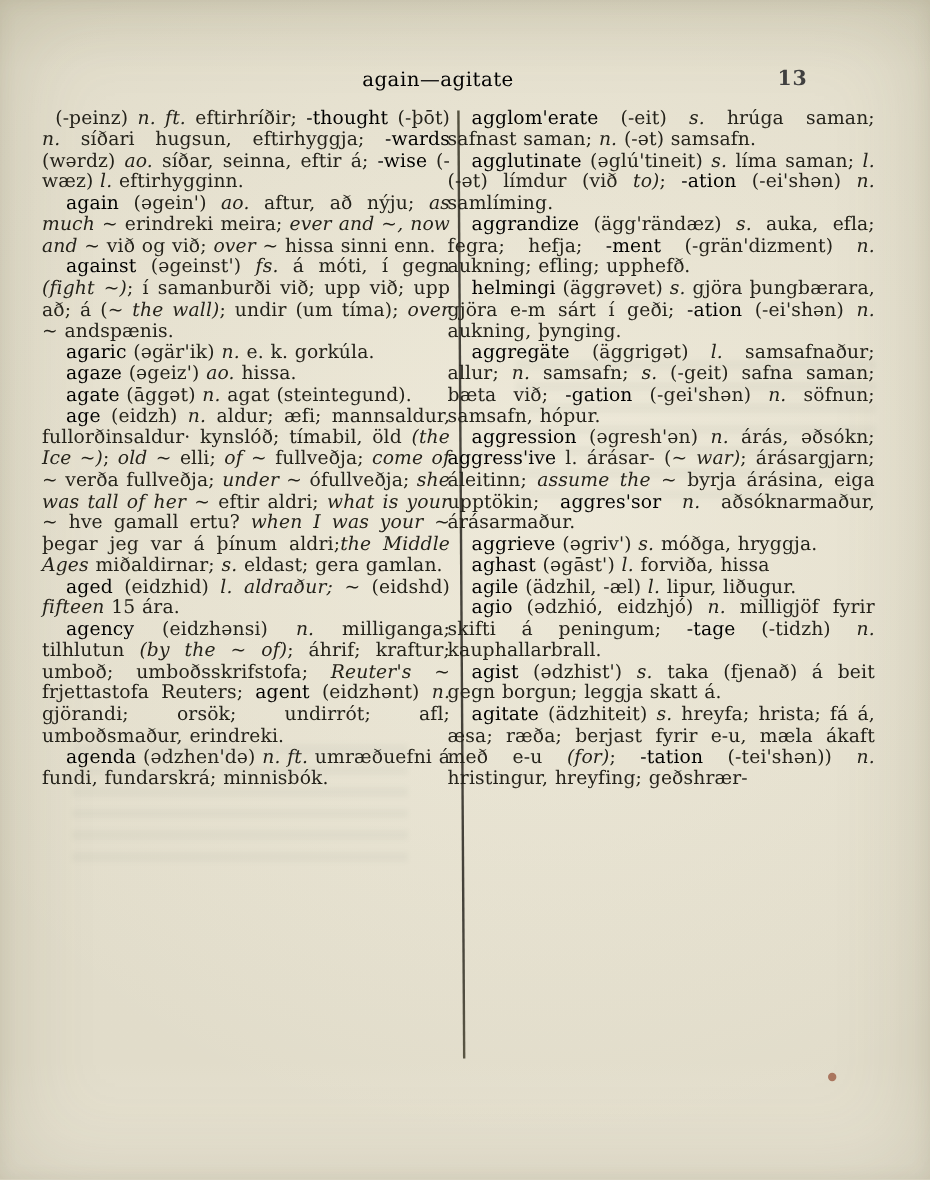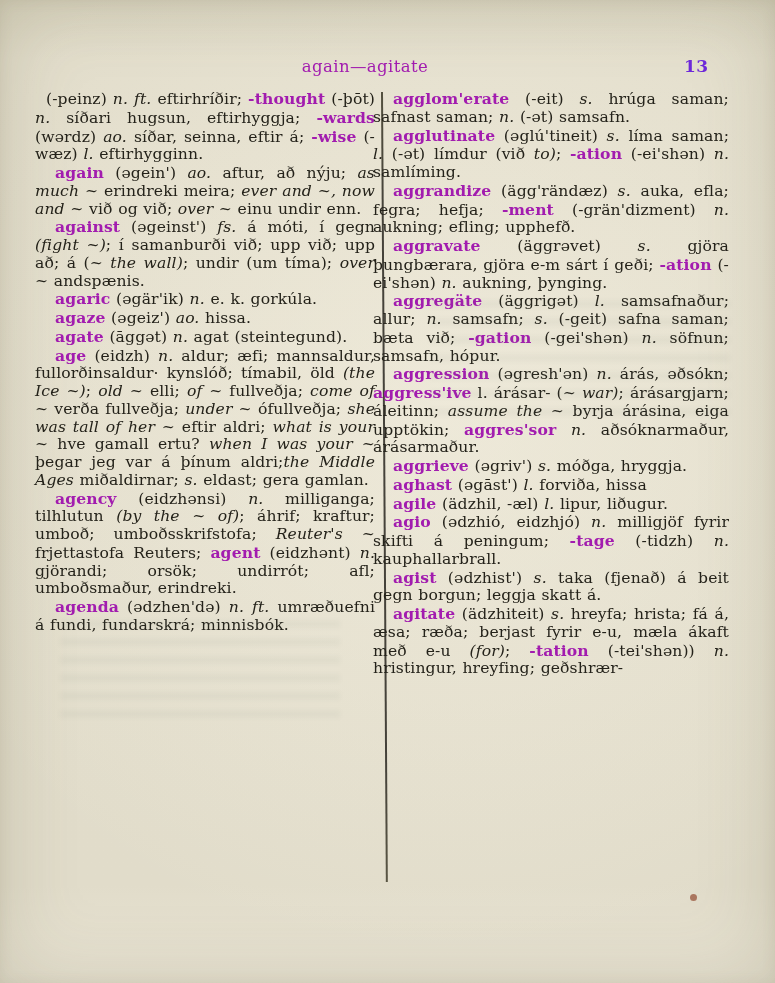--- a/index.html
+++ b/index.html
@@ -10,41 +10,41 @@
   }
   .paper{
     position:absolute;inset:0;
     background:
       radial-gradient(120% 90% at 58% 42%, rgba(252,248,234,.45) 0%, rgba(252,248,234,0) 62%),
       linear-gradient(180deg,#dbd6c2 0%,#e2ddcb 6%,#e1dcca 90%,#e9e4d4 100%);
     box-shadow: inset 0 0 80px rgba(97,88,56,.20), inset 0 0 14px rgba(97,88,56,.10);
   }
   .title{
     position:absolute;top:57px;left:0;width:730px;text-align:center;
-    font-size:16.5px;font-weight:400;letter-spacing:.4px;color:#a21caf;
+    font-size:16.5px;font-weight:400;letter-spacing:.4px;color:#000000;
   }
   .pagenum{
     position:absolute;top:56px;left:648px;
-    font-size:17px;font-weight:700;letter-spacing:.5px;color:#6d28d9;margin-left:36px;
+    font-size:17px;font-weight:700;letter-spacing:.5px;color:#404040;
   }
   .rule{
     position:absolute;left:381px;top:92px;width:2px;height:790px;
     background:linear-gradient(180deg,#54513f,#45423a 15%,#45423a 85%,#5a5644);
     transform:rotate(-0.35deg);transform-origin:top center;
   }
   .col{
     position:absolute;top:90px;text-align:justify;
     font-size:15.6px;line-height:17.75px;color:#24221a;
     letter-spacing:.12px;word-spacing:.5px;
   }
   .col-l{left:35px;width:340px;}
   .col-r{left:373px;width:356px;}
   p.entry{margin:0;text-indent:20px;}
   p.entry.noind{text-indent:11px;}
-  .b{font-weight:700;color:#a21caf;}
+  .b{font-weight:400;color:#000000;}
   .i{font-style:italic;}
   .fleck{
     position:absolute;left:690px;top:894px;width:7px;height:7px;border-radius:50%;
     background:#9c5d44;opacity:.8;
   }
   .smudge{
     position:absolute;pointer-events:none;opacity:.05;
     background:repeating-linear-gradient(180deg,#6b7a6d 0 8px,transparent 8px 18px);
     filter:blur(2px);
   }
@@ -54,34 +54,35 @@
 
 <div class="paper"></div>
 
 <div class="title">again—agitate</div>
 <div class="pagenum">13</div>
 
 <div class="rule"></div>
 
 <div class="col col-l" id="col-left">
     <p class="entry noind"><span>(-peinz) </span><span class="i">n. ft.</span><span> eftirhríðir; </span><span class="b">-thought</span><span> (-þōt) </span><span class="i">n.</span><span> síðari hugsun, eftirhyggja; </span><span class="b">-wards</span><span> (wərdz) </span><span class="i">ao.</span><span> síðar, seinna, eftir á; </span><span class="b">-wise</span><span> (-wæz) </span><span class="i">l.</span><span> eftirhygginn.</span></p>
-    <p class="entry"><span class="b">again</span><span> (əgein') </span><span class="i">ao.</span><span> aftur, að nýju; </span><span class="i">as much ~</span><span> erindreki meira; </span><span class="i">ever and ~, now and ~</span><span> við og við; </span><span class="i">over ~</span><span> einu undir enn.</span></p>
+    <p class="entry"><span class="b">again</span><span> (əgein') </span><span class="i">ao.</span><span> aftur, að nýju; </span><span class="i">as much ~</span><span> erindreki meira; </span><span class="i">ever and ~, now and ~</span><span> við og við; </span><span class="i">over ~</span><span> hissa sinni enn.</span></p>
     <p class="entry"><span class="b">against</span><span> (əgeinst') </span><span class="i">fs.</span><span> á móti, í gegn </span><span class="i">(fight ~)</span><span>; í samanburði við; upp við; upp að; á (</span><span class="i">~ the wall)</span><span>; undir (um tíma); </span><span class="i">over ~</span><span> andspænis.</span></p>
     <p class="entry"><span class="b">agaric</span><span> (əgär'ik) </span><span class="i">n.</span><span> e. k. gorkúla.</span></p>
     <p class="entry"><span class="b">agaze</span><span> (əgeiz') </span><span class="i">ao.</span><span> hissa.</span></p>
     <p class="entry"><span class="b">agate</span><span> (āggət) </span><span class="i">n.</span><span> agat (steintegund).</span></p>
     <p class="entry"><span class="b">age</span><span> (eidzh) </span><span class="i">n.</span><span> aldur; æfi; mannsaldur, fullorðinsaldur· kynslóð; tímabil, öld </span><span class="i">(the Ice ~)</span><span>; </span><span class="i">old ~</span><span> elli; </span><span class="i">of ~</span><span> fullveðja; </span><span class="i">come of ~</span><span> verða fullveðja; </span><span class="i">under ~</span><span> ófullveðja; </span><span class="i">she was tall of her ~</span><span> eftir aldri; </span><span class="i">what is your ~</span><span> hve gamall ertu? </span><span class="i">when I was your ~</span><span> þegar jeg var á þínum aldri;</span><span class="i">the Middle Ages</span><span> miðaldirnar; </span><span class="i">s.</span><span> eldast; gera gamlan.</span></p>
+    <p class="entry"><span class="b">aged</span><span> (eidzhid) </span><span class="i">l. aldraður;</span><span> ~ (eidshd) </span><span class="i">fifteen</span><span> 15 ára.</span></p>
     <p class="entry"><span class="b">agency</span><span> (eidzhənsi) </span><span class="i">n.</span><span> milliganga; tilhlutun </span><span class="i">(by the ~ of)</span><span>; áhrif; kraftur; umboð; umboðsskrifstofa; </span><span class="i">Reuter's ~</span><span> frjettastofa Reuters; </span><span class="b">agent</span><span> (eidzhənt) </span><span class="i">n.</span><span> gjörandi; orsök; undirrót; afl; umboðsmaður, erindreki.</span></p>
     <p class="entry"><span class="b">agenda</span><span> (ədzhen'də) </span><span class="i">n. ft.</span><span> umræðuefni á fundi, fundarskrá; minnisbók.</span></p>
   </div>
 <div class="col col-r" id="col-right">
     <p class="entry"><span class="b">agglom'erate</span><span> (-eit) </span><span class="i">s.</span><span> hrúga saman; safnast saman; </span><span class="i">n.</span><span> (-ət) samsafn.</span></p>
     <p class="entry"><span class="b">agglutinate</span><span> (əglú'tineit) </span><span class="i">s.</span><span> líma saman; </span><span class="i">l.</span><span> (-ət) límdur (við </span><span class="i">to)</span><span>; </span><span class="b">-ation</span><span> (-ei'shən) </span><span class="i">n.</span><span> samlíming.</span></p>
     <p class="entry"><span class="b">aggrandize</span><span> (ägg'rändæz) </span><span class="i">s.</span><span> auka, efla; fegra; hefja; </span><span class="b">-ment</span><span> (-grän'dizment) </span><span class="i">n.</span><span> aukning; efling; upphefð.</span></p>
-    <p class="entry"><span class="b">aggravate</span><span> (äggrəvet) </span><span class="i">s.</span><span> gjöra þungbærara, gjöra e-m sárt í geði; </span><span class="b">-ation</span><span> (-ei'shən) </span><span class="i">n.</span><span> aukning, þynging.</span></p>
+    <p class="entry"><span class="b">helmingi</span><span> (äggrəvet) </span><span class="i">s.</span><span> gjöra þungbærara, gjöra e-m sárt í geði; </span><span class="b">-ation</span><span> (-ei'shən) </span><span class="i">n.</span><span> aukning, þynging.</span></p>
     <p class="entry"><span class="b">aggregäte</span><span> (äggrigət) </span><span class="i">l.</span><span> samsafnaður; allur; </span><span class="i">n.</span><span> samsafn; </span><span class="i">s.</span><span> (-geit) safna saman; bæta við; </span><span class="b">-gation</span><span> (-gei'shən) </span><span class="i">n.</span><span> söfnun; samsafn, hópur.</span></p>
     <p class="entry"><span class="b">aggression</span><span> (əgresh'ən) </span><span class="i">n.</span><span> árás, əðsókn; </span><span class="b">aggress'ive</span><span> l. árásar- (</span><span class="i">~ war)</span><span>; árásargjarn; áleitinn; </span><span class="i">assume the ~</span><span> byrja árásina, eiga upptökin; </span><span class="b">aggres'sor</span><span> </span><span class="i">n.</span><span> aðsóknarmaður, árásarmaður.</span></p>
     <p class="entry"><span class="b">aggrieve</span><span> (əgriv') </span><span class="i">s.</span><span> móðga, hryggja.</span></p>
     <p class="entry"><span class="b">aghast</span><span> (əgāst') </span><span class="i">l.</span><span> forviða, hissa</span></p>
     <p class="entry"><span class="b">agile</span><span> (ädzhil, -æl) </span><span class="i">l.</span><span> lipur, liðugur.</span></p>
     <p class="entry"><span class="b">agio</span><span> (ədzhió, eidzhjó) </span><span class="i">n.</span><span> milligjöf fyrir skifti á peningum; </span><span class="b">-tage</span><span> (-tidzh) </span><span class="i">n.</span><span> kauphallarbrall.</span></p>
     <p class="entry"><span class="b">agist</span><span> (ədzhist') </span><span class="i">s.</span><span> taka (fjenað) á beit gegn borgun; leggja skatt á.</span></p>
     <p class="entry"><span class="b">agitate</span><span> (ädzhiteit) </span><span class="i">s.</span><span> hreyfa; hrista; fá á, æsa; ræða; berjast fyrir e-u, mæla ákaft með e-u </span><span class="i">(for)</span><span>; </span><span class="b">-tation</span><span> (-tei'shən)) </span><span class="i">n.</span><span> hristingur, hreyfing; geðshrær-</span></p>
   </div>
 

